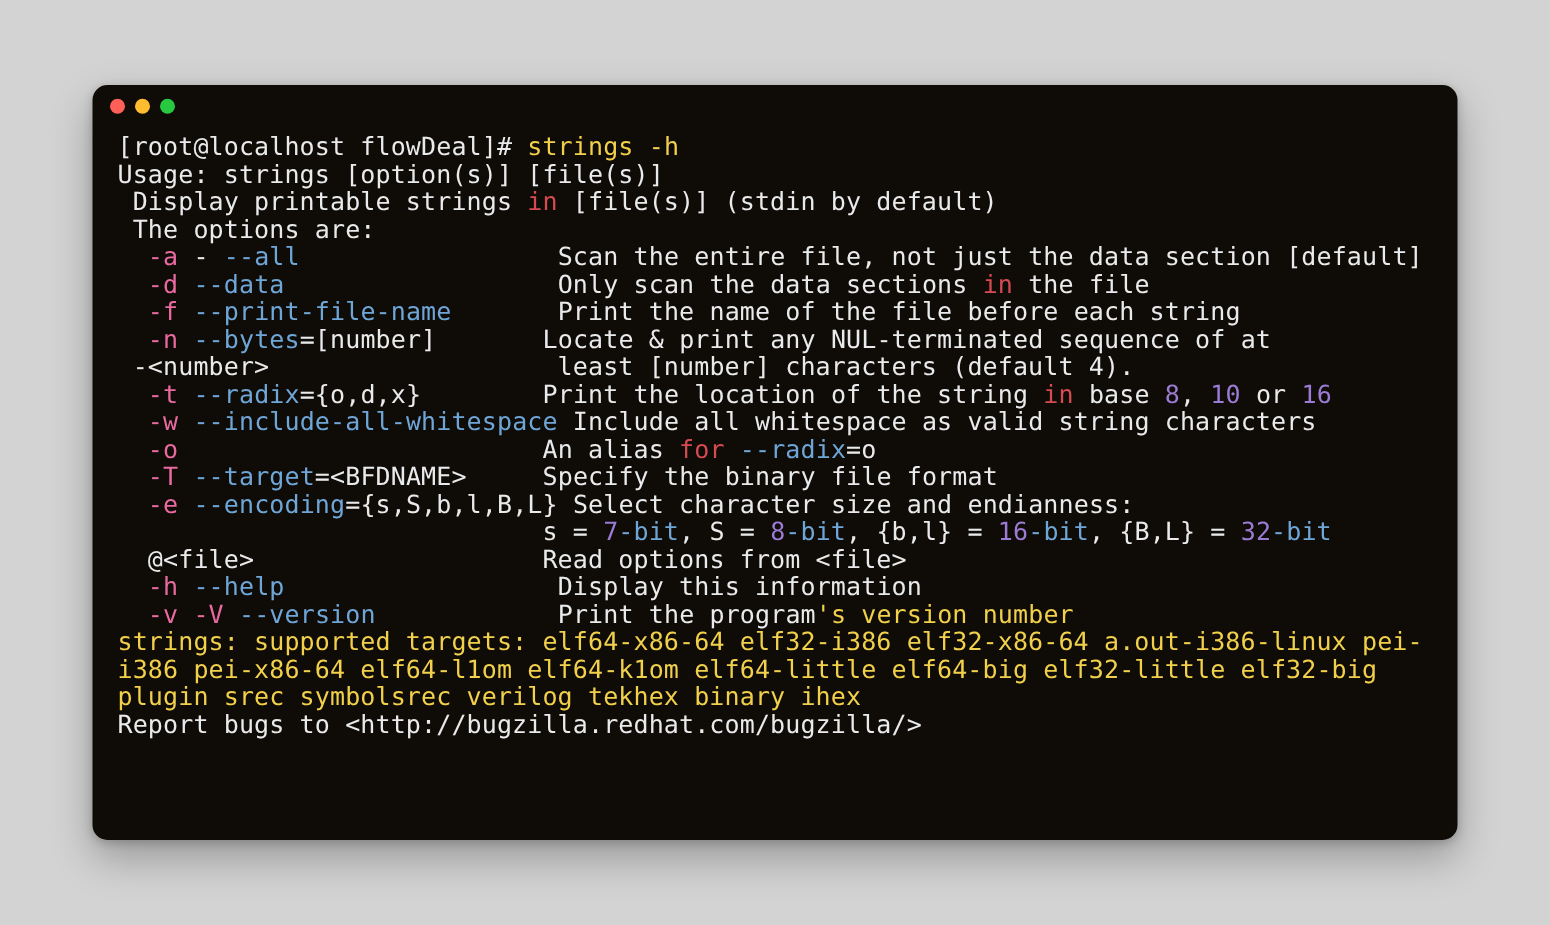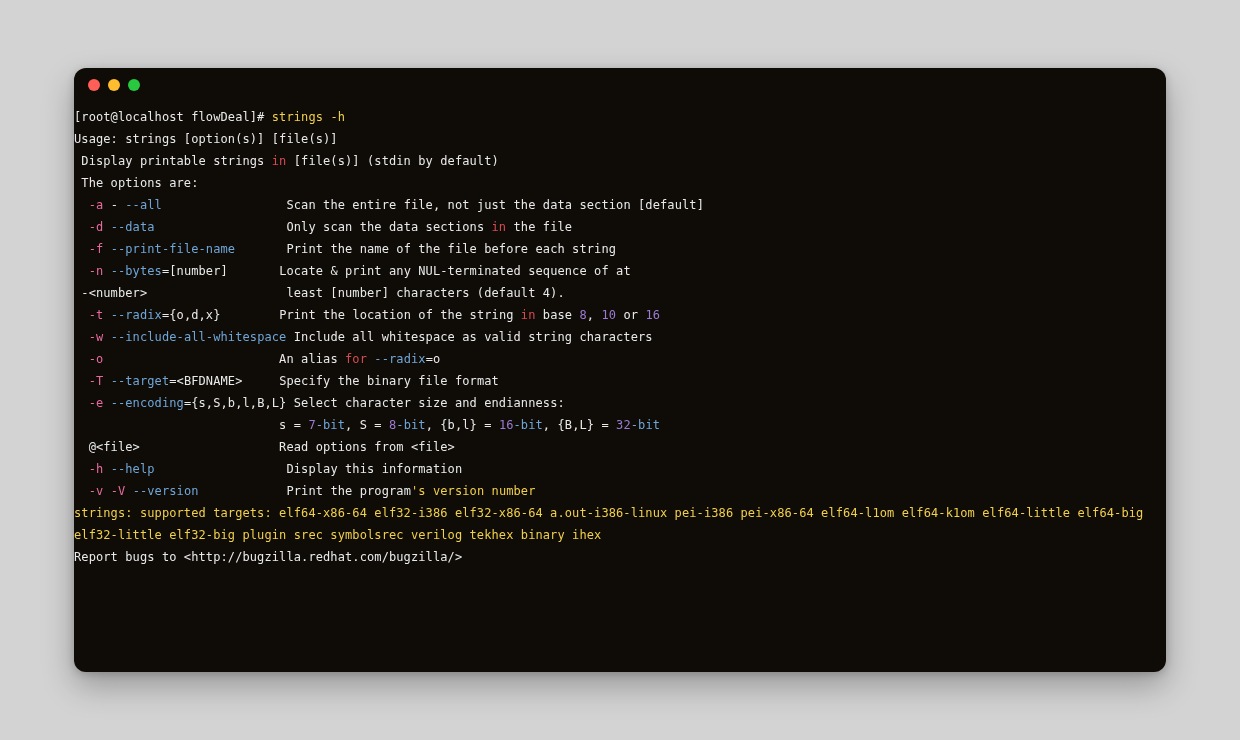--- a/index.html
+++ b/index.html
@@ -2,21 +2,21 @@
 <html><head>
 <meta charset="utf-8">
 <style>
   html,body{margin:0;padding:0;background:#d3d3d3;width:1240px;height:740px;font-family:ui-monospace,SFMono-Regular,Menlo,Consolas,monospace}
   .window{position:absolute;left:74px;top:68px;width:1092px;height:604px;background:#0f0b06;border-radius:12px;box-shadow:0 14px 32px rgba(0,0,0,.28),0 2px 8px rgba(0,0,0,.18);overflow:hidden}
   .titlebar{height:34px;display:flex;align-items:center;padding:0 14px;gap:8px}
   .tl{width:12px;height:12px;border-radius:50%}
   .red{background:#ff5f57}
   .yellow{background:#febc2e}
   .green{background:#28c840}
-  .content{padding:4px 16px 20px 0;color:#e9eaec;font-size:12px;line-height:22px;letter-spacing:.1px;white-space:pre;overflow:auto}
+  .content{padding:4px 16px 20px 20px;color:#e9eaec;font-size:20px;line-height:22px;letter-spacing:.1px;white-space:pre;overflow:auto}
   .c-prompt{color:#e9eaec}
   .c-cmd{color:#f1d04b}
   .c-kw{color:#d64b52}
   .c-flag{color:#e96aa0}
   .c-long{color:#6fa6d8}
   .c-num{color:#9b7bd4}
   .c-str{color:#f1d04b}
   .c-plain{color:#e9eaec}
 </style>
 </head>

